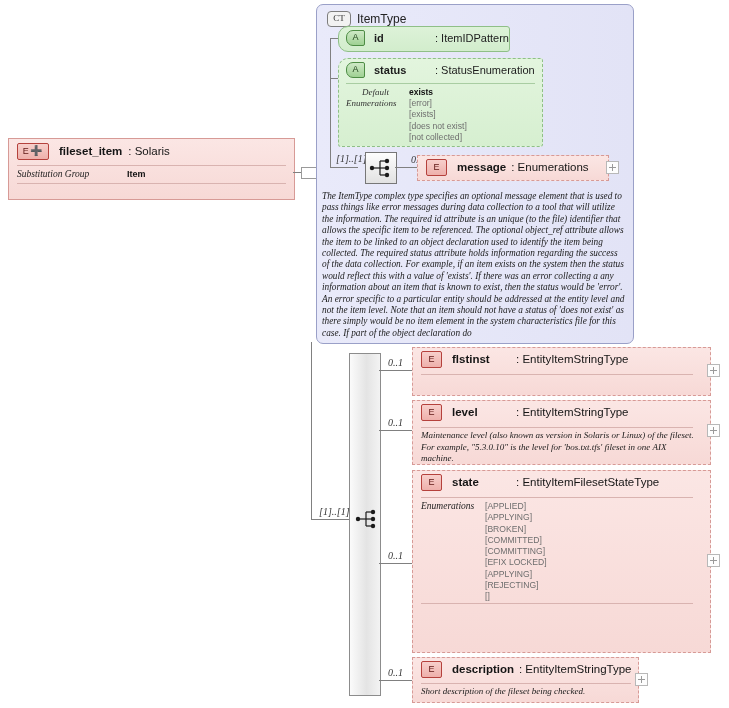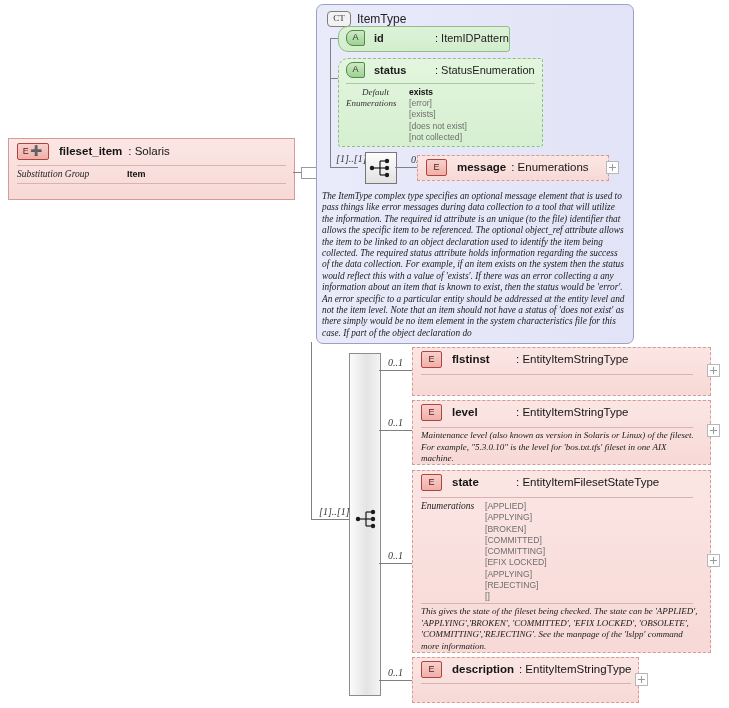--- a/index.html
+++ b/index.html
@@ -262,27 +262,27 @@
       <div>[APPLYING]</div>
       <div>[BROKEN]</div>
       <div>[COMMITTED]</div>
       <div>[COMMITTING]</div>
       <div>[EFIX LOCKED]</div>
       <div>[APPLYING]</div>
       <div>[REJECTING]</div>
       <div>[]</div>
     </div>
     <div class="el-rule" style="top:132px;width:272px;"></div>
-    <div class="el-doc" style="left:8px;top:135px;width:282px;">This gives the state of the fileset being checked. The state can be 'APPLIED', 'APPLYING','BROKEN', 'COMMITTED', 'EFIX LOCKED', 'OBSOLETE', 'COMMITTING','REJECTING'.  See the manpage of the 'lslpp' command more information.</div>
   </div>
   <div class="plusbox" style="left:707px;top:554px;"></div>
 
   <div class="el-box" style="left:412px;top:657px;width:225px;height:44px;">
     <div class="el-head">
       <span class="el-badge">E</span>
       <span class="el-name">description</span>
       <span class="el-type" style="margin-left:-5px;">: EntityItemStringType</span>
     </div>
     <div class="el-rule" style="top:25px;width:210px;"></div>
+    <div class="el-doc" style="left:8px;top:28px;width:212px;">Short description of the fileset being checked.</div>
   </div>
   <div class="plusbox" style="left:635px;top:673px;"></div>
 
 </div>
 
 </body></html>

